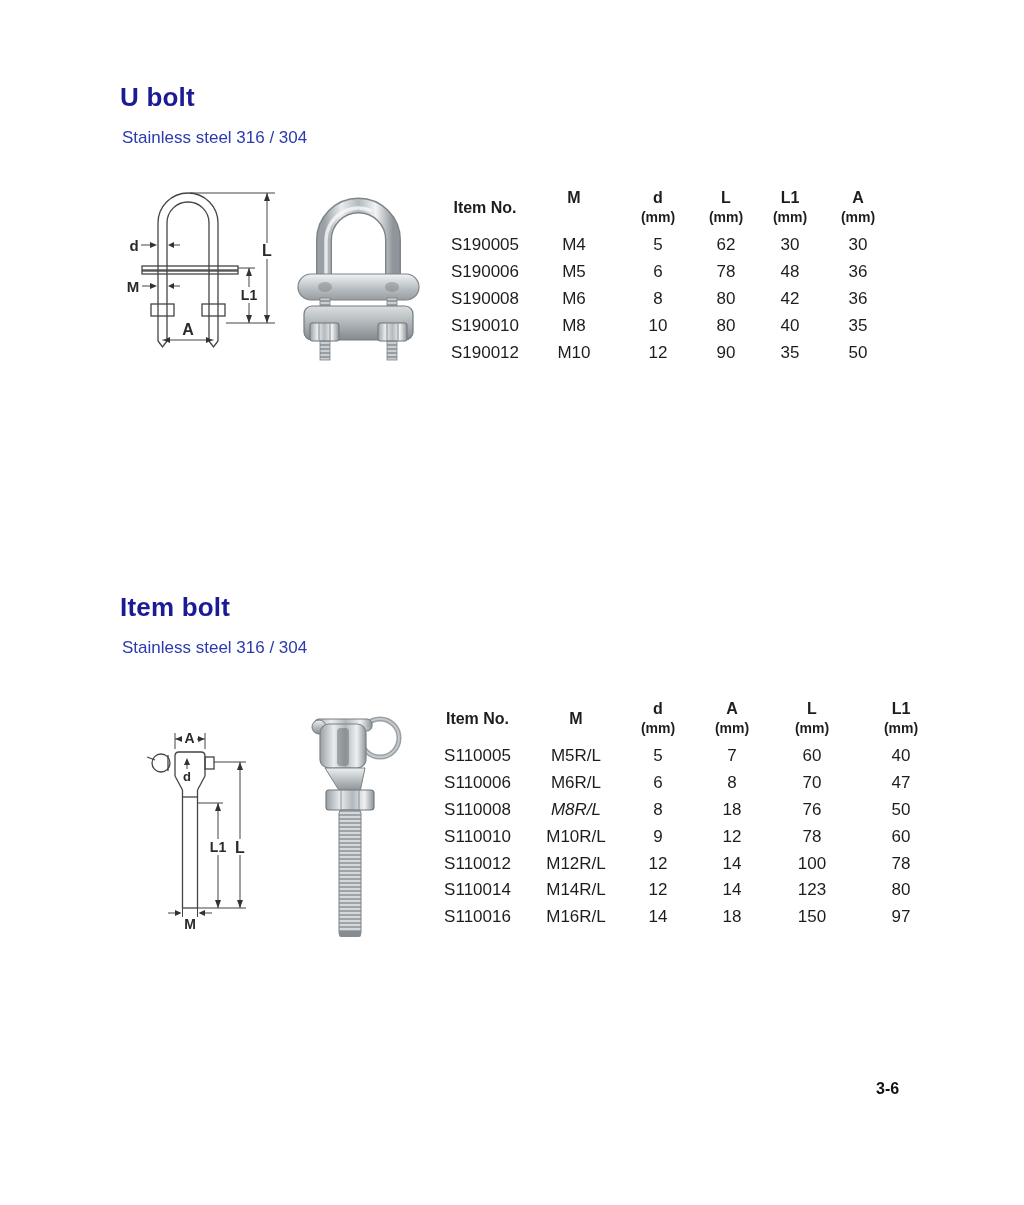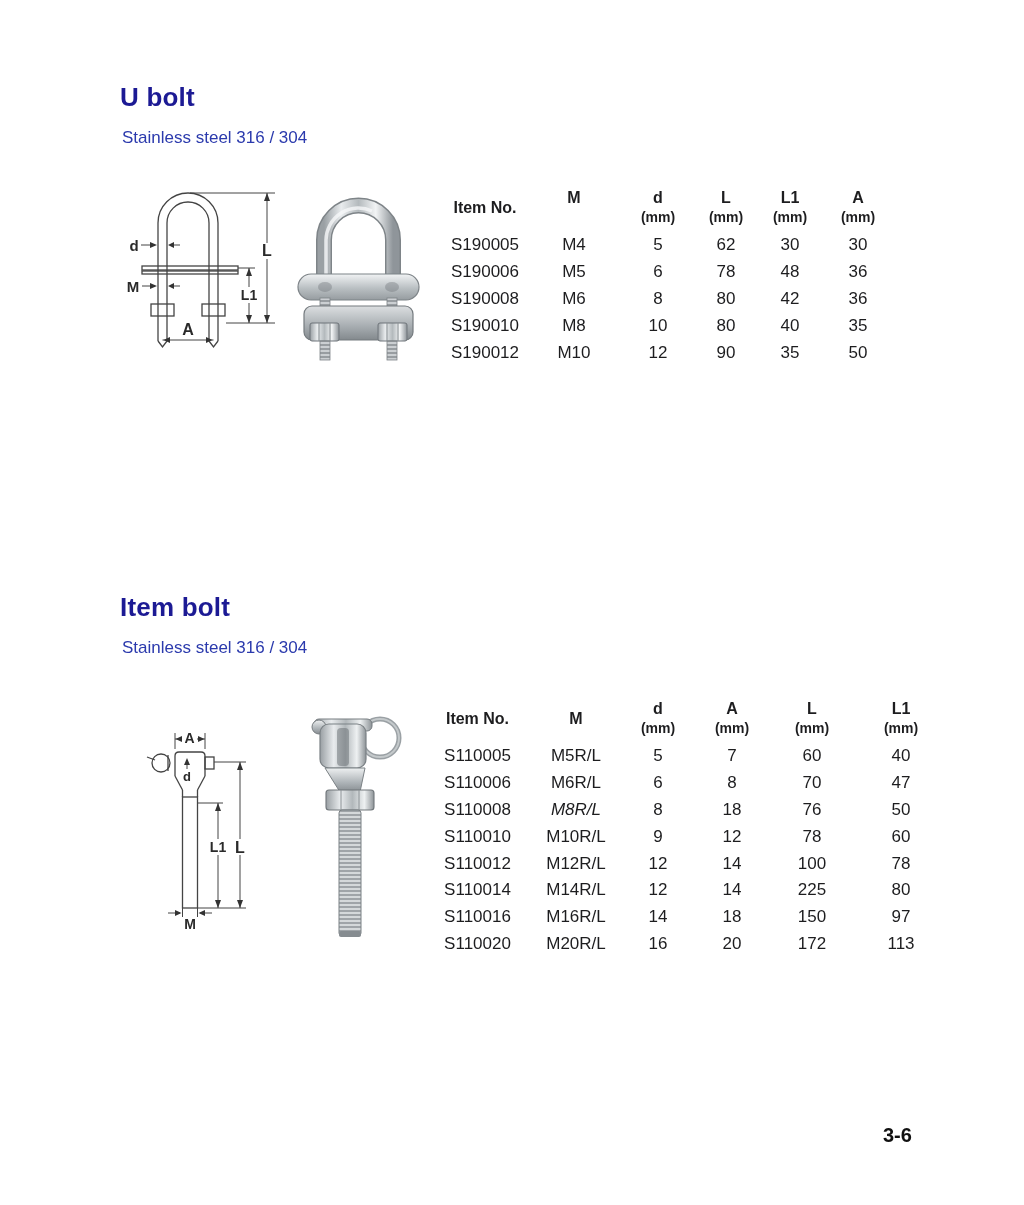--- a/index.html
+++ b/index.html
@@ -39,21 +39,21 @@
     height:26.8px;font-size:17px;color:var(--text-color);white-space:nowrap;
   }
   .hcell{
     flex-direction:column;align-items:center;justify-content:flex-start;
     height:48px;padding-top:4px;box-sizing:border-box;
   }
   .hcell.v-center{justify-content:center;padding-top:0;}
   .hlabel{font-size:16px;font-weight:700;line-height:20px;}
   .hunit{font-size:14px;font-weight:700;line-height:15px;margin-top:2px;}
   .pageno{
-    position:absolute;left:876px;top:1124px;font-size:20px;font-weight:700;color:#111;margin-left:7px;
+    position:absolute;left:876px;top:1080px;font-size:16px;font-weight:700;color:#111;
   }
   .dim-text{font-family:"Liberation Sans",sans-serif;font-weight:700;fill:#2a2a2a;}
   svg .ln{stroke:var(--line-color);fill:none;}
 </style>
 </head>
 <body>
 
 <div class="page">
 
   <div class="sec-title s1-title">U bolt</div>
@@ -375,36 +375,28 @@
         <div class="tcell" style="width: 62px;">12</div>
         <div class="tcell" style="width: 86px;">14</div>
         <div class="tcell" style="width: 74px;">100</div>
         <div class="tcell" style="width: 104px;">78</div>
       </div>
       <div class="trow">
         <div class="tcell" style="width: 95px;">S110014</div>
         <div class="tcell" style="width: 102px;">M14R/L</div>
         <div class="tcell" style="width: 62px;">12</div>
         <div class="tcell" style="width: 86px;">14</div>
-        <div class="tcell" style="width: 74px;">225</div>
+        <div class="tcell" style="width: 74px;">123</div>
         <div class="tcell" style="width: 104px;">80</div>
       </div>
       <div class="trow">
         <div class="tcell" style="width: 95px;">S110016</div>
         <div class="tcell" style="width: 102px;">M16R/L</div>
         <div class="tcell" style="width: 62px;">14</div>
         <div class="tcell" style="width: 86px;">18</div>
         <div class="tcell" style="width: 74px; text-align: right;">150</div>
         <div class="tcell" style="width: 104px;">97</div>
       </div>
-      <div class="trow">
-        <div class="tcell" style="width: 95px;">S110020</div>
-        <div class="tcell" style="width: 102px;">M20R/L</div>
-        <div class="tcell" style="width: 62px;">16</div>
-        <div class="tcell" style="width: 86px;">20</div>
-        <div class="tcell" style="width: 74px;">172</div>
-        <div class="tcell" style="width: 104px;">113</div>
-      </div>
     </div>
 
   <div class="pageno">3-6</div>
 
 </div>
 
 </body></html>

